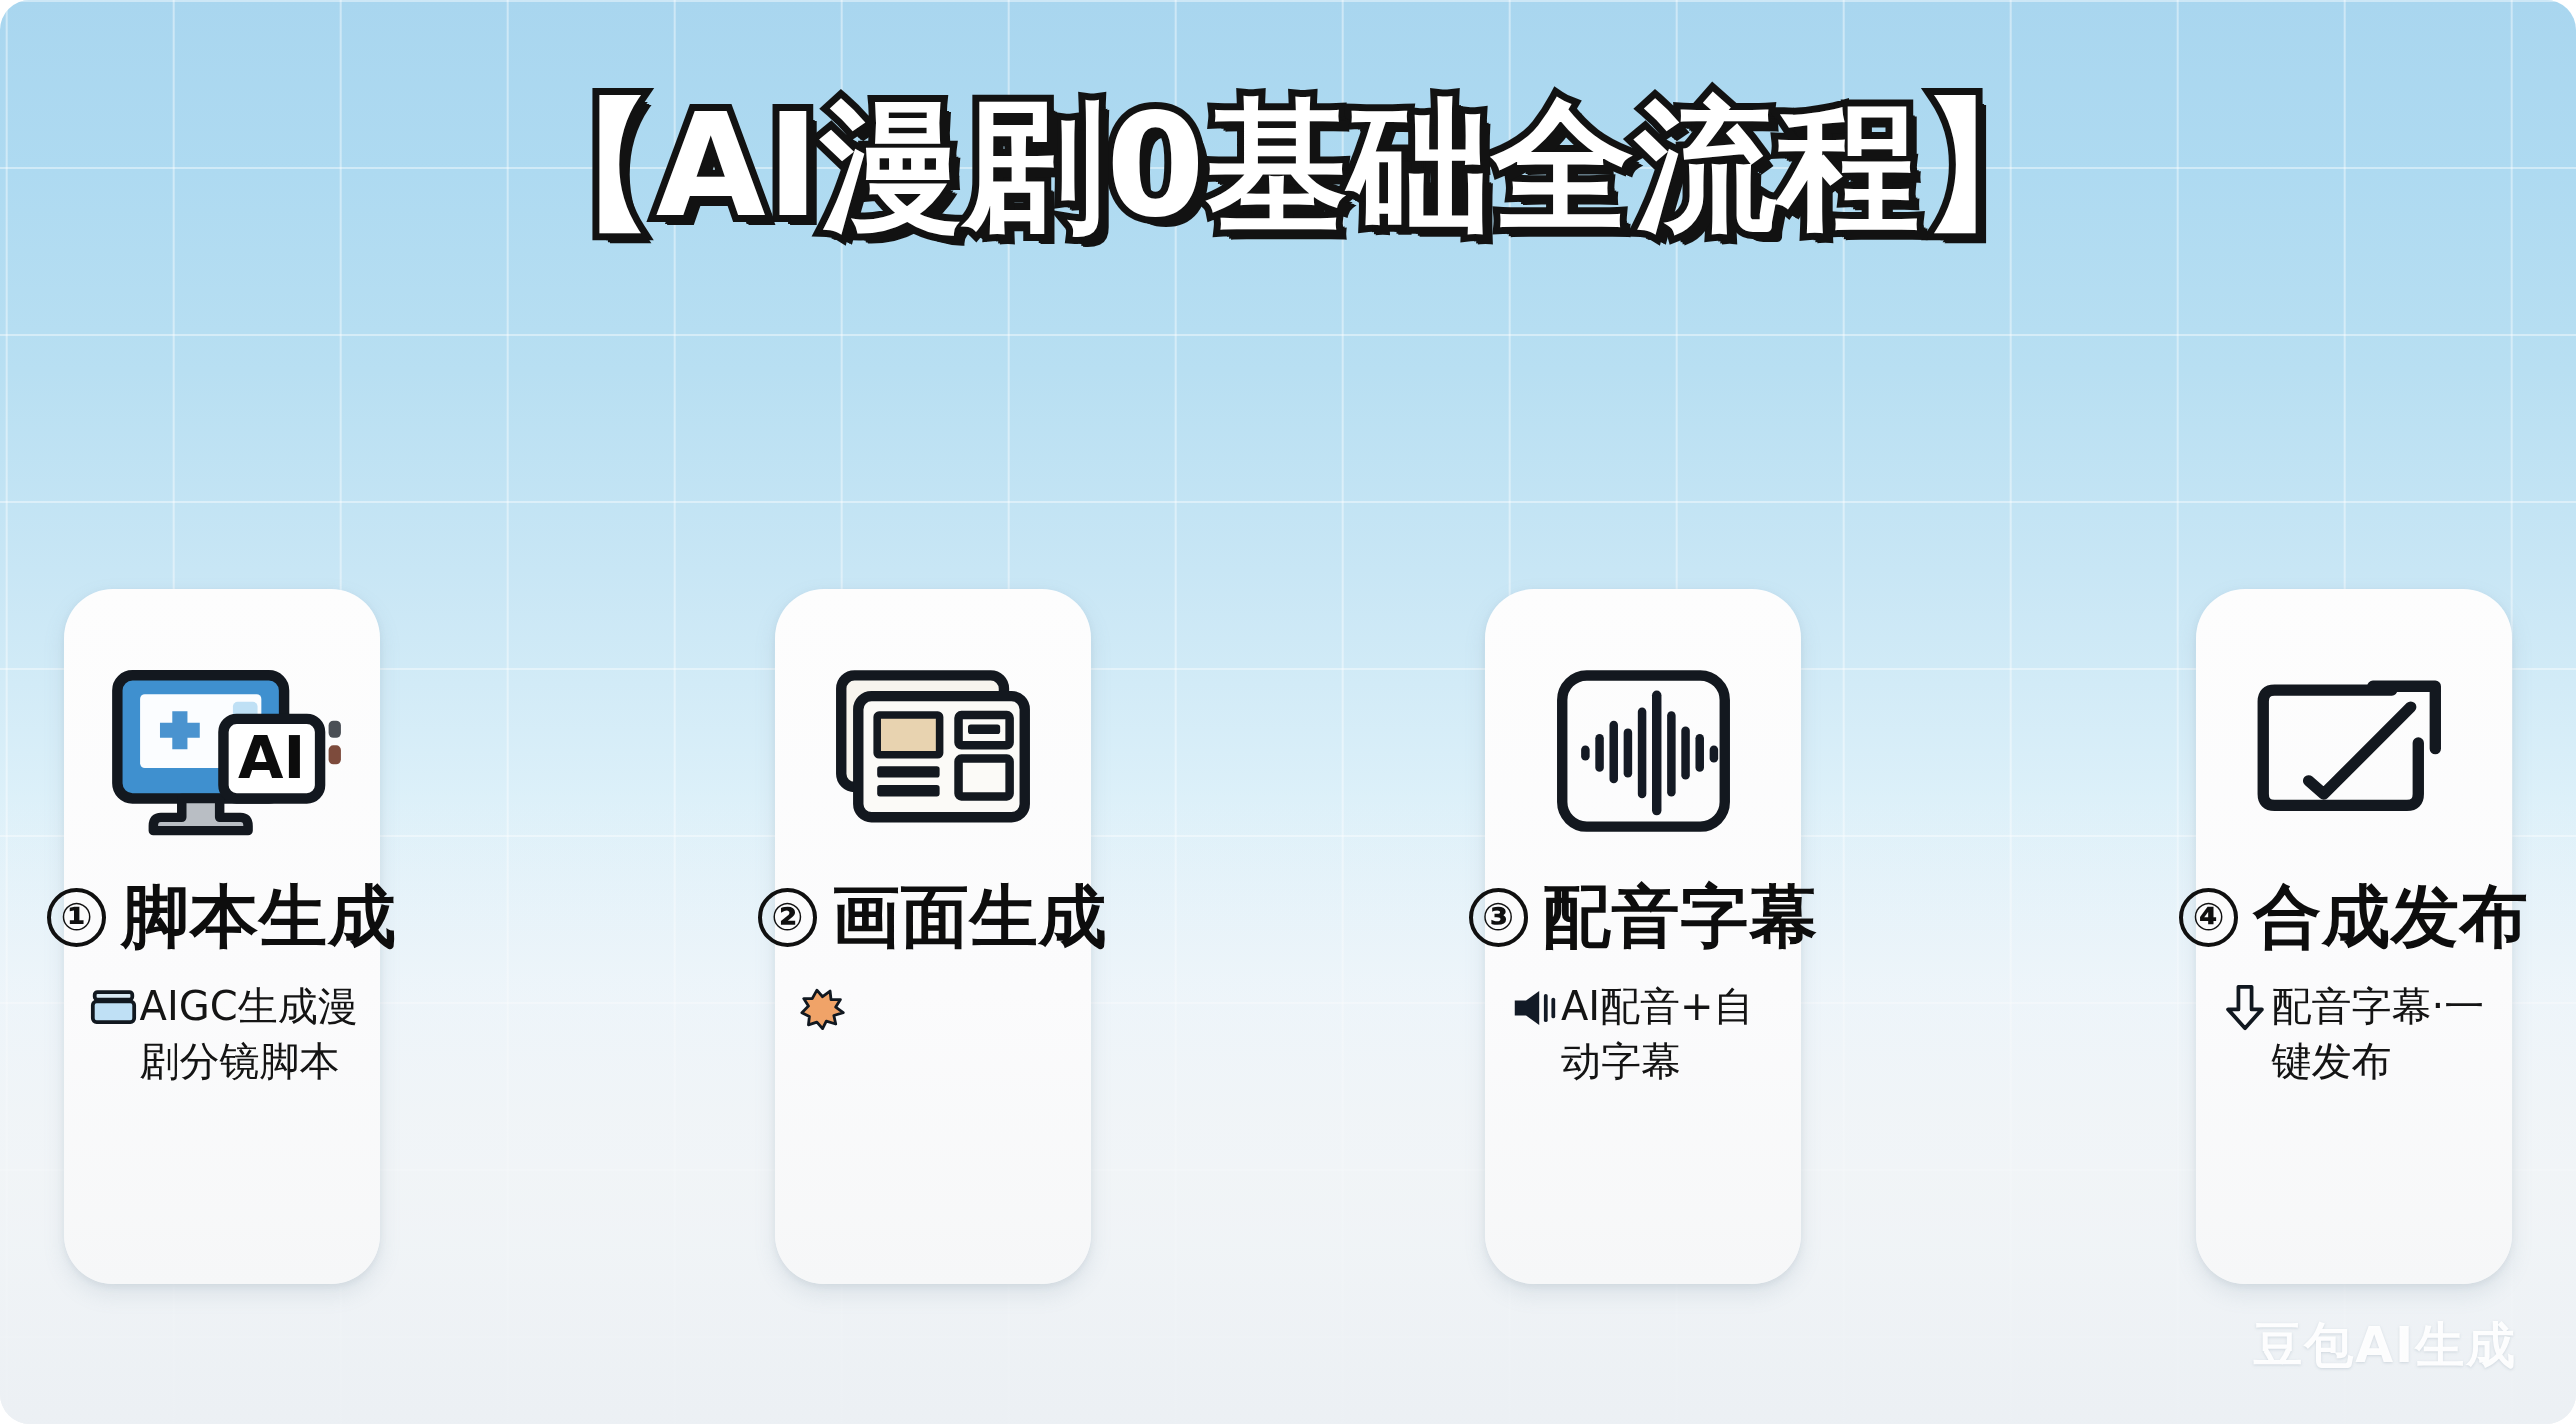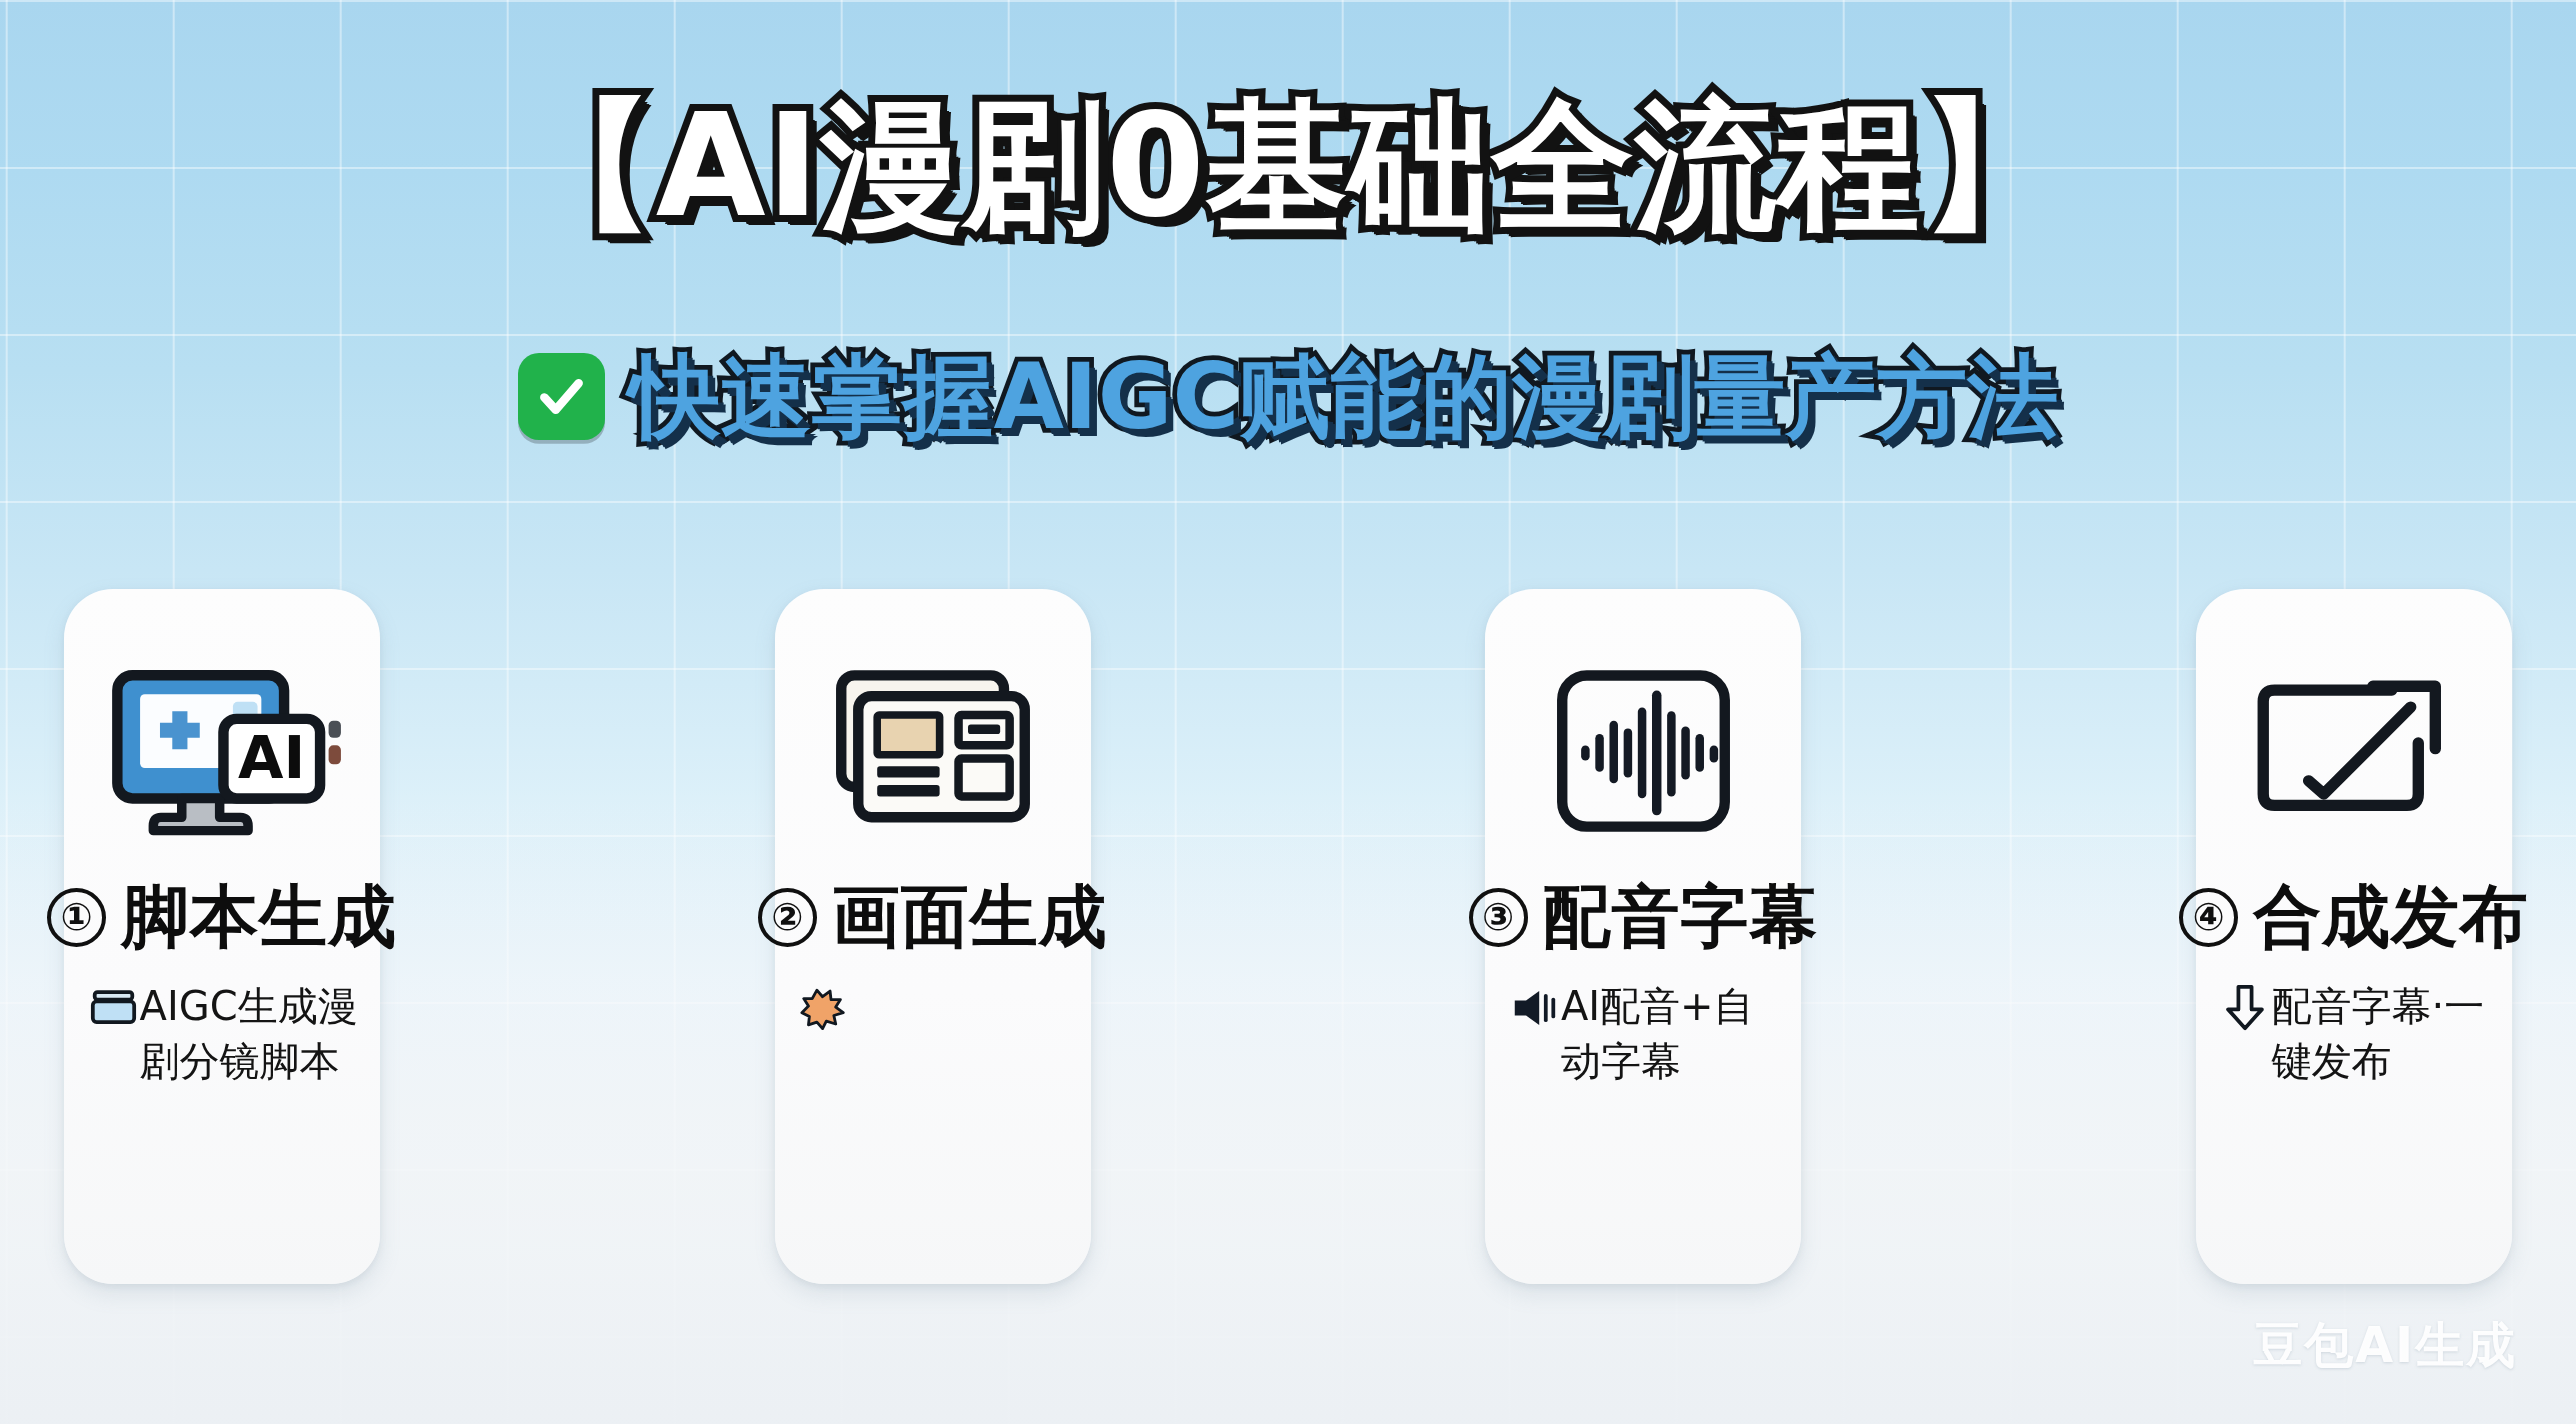--- a/index.html
+++ b/index.html
@@ -19,20 +19,21 @@
     background: linear-gradient(180deg,
         #a9d6ef 0%,
         #aedaf1 12%,
         #b8dff2 26%,
         #c8e6f5 40%,
         #dcf0f9 56%,
         #ecf5fb 70%,
         #f2f5f7 82%,
         #eef1f4 92%,
         #e9edf1 100%);
+    border-radius: 30px;
   }
 
   
   #grid {
     position: absolute;
     inset: 0;
     background-image:
       linear-gradient(to right, rgba(255,255,255,0.42) 1.9px, rgba(255,255,255,0) 1.9px),
       linear-gradient(to bottom, rgba(255,255,255,0.42) 1.9px, rgba(255,255,255,0) 1.9px);
     background-size: 167px 167px;
@@ -218,28 +219,20 @@
 
 <div id="poster">
 
   <div id="grid"></div>
   <div id="gridfade"></div>
 
   <div class="title-wrap">
     <div class="main-title">【AI漫剧0基础全流程】</div>
   </div>
 
-  <div class="sub-wrap">
-    <div class="check-badge">
-      <svg width="59" height="59" viewBox="0 0 62 62" aria-hidden="true">
-        <path d="M13 32 L25 45 L49 17" fill="none" stroke="#ffffff" stroke-width="9" stroke-linecap="round" stroke-linejoin="round"></path>
-      </svg>
-    </div>
-    <div class="sub-title">快速掌握AIGC赋能的漫剧量产方法</div>
-  </div>
 
   <div class="cards">
 
     <div class="card">
       <div class="card-icon">
         <svg width="237" height="180" viewBox="0 0 250 190" aria-hidden="true">
 
           <rect x="14" y="14" width="176" height="130" rx="16" fill="#3f90cf" stroke="#13181f" stroke-width="11"></rect>
 
           <rect x="38" y="34" width="128" height="78" rx="5" fill="#fbfdff"></rect>

